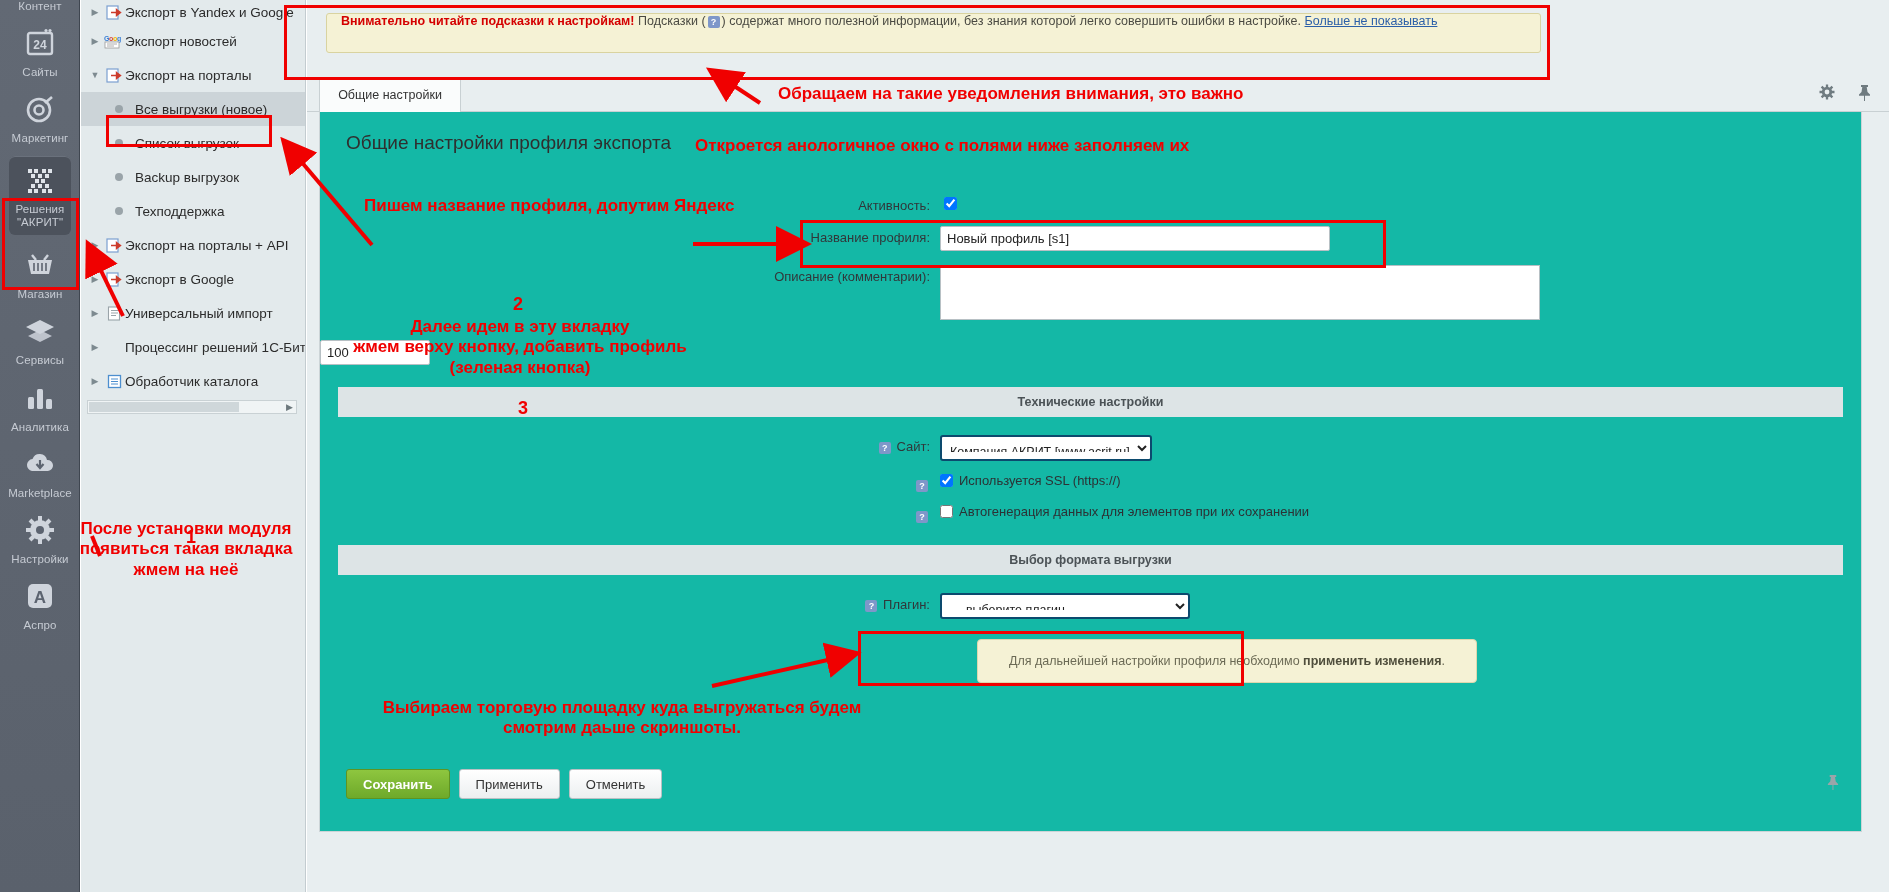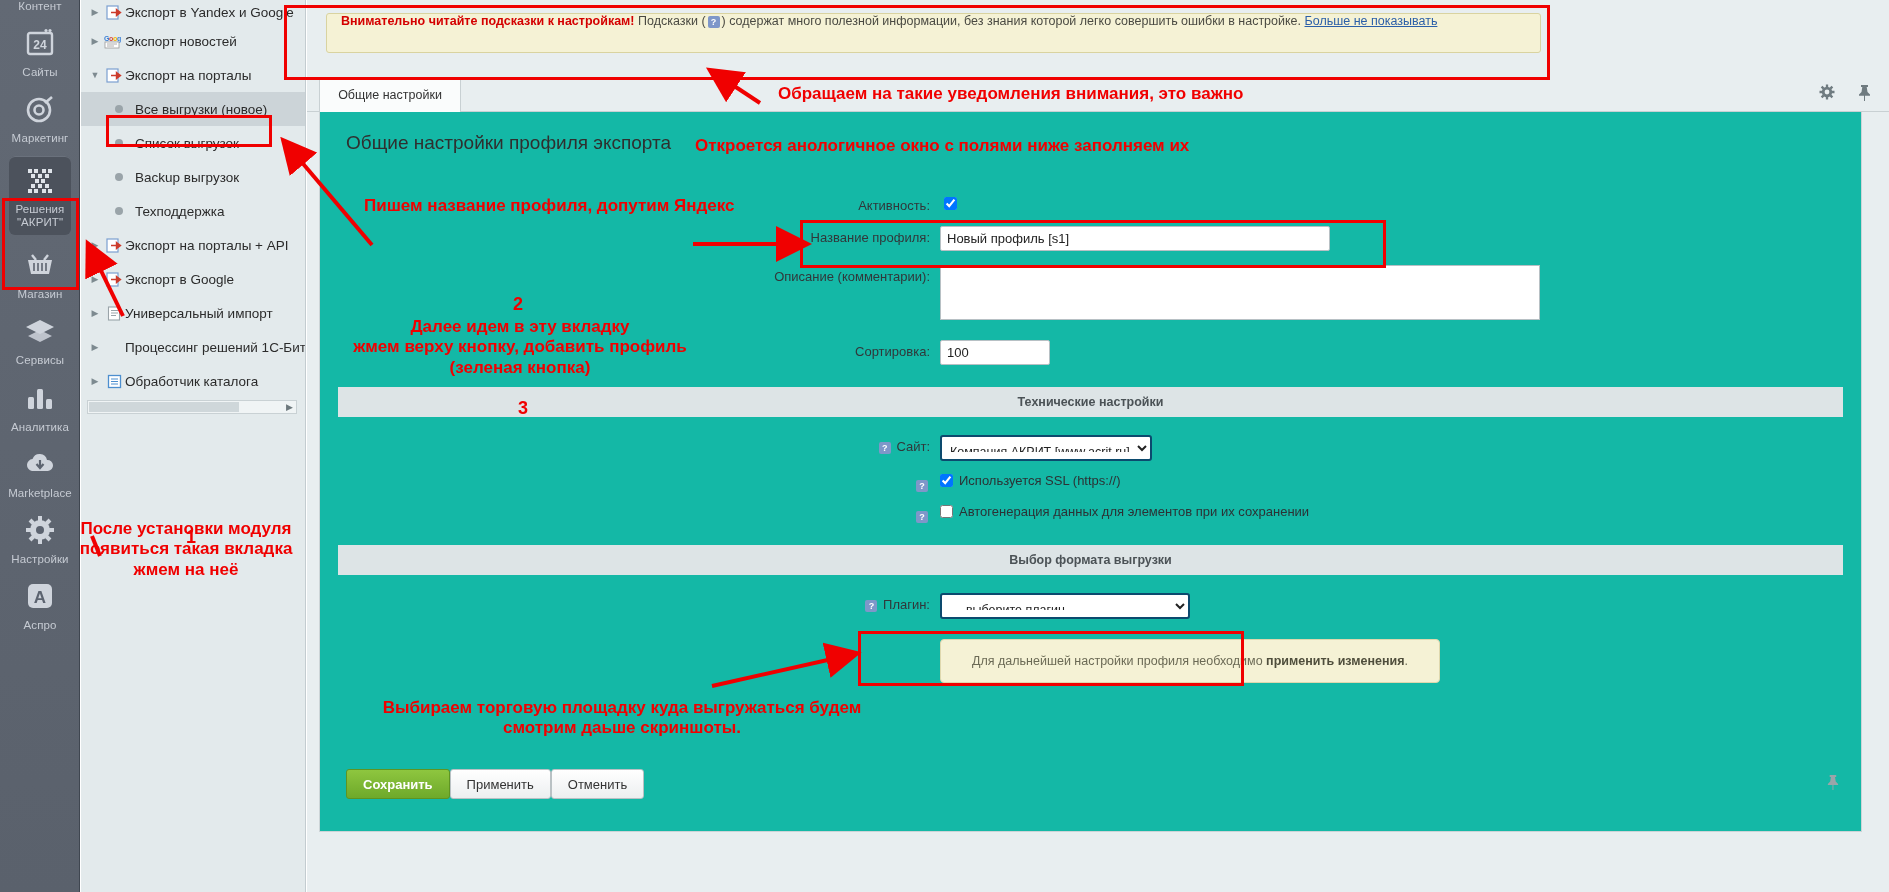--- a/index.html
+++ b/index.html
@@ -142,21 +142,21 @@
   }
   .cbrow { display:flex; align-items:center; font-size:13px; color:#2c3235; }
   .cbrow input { margin:0 6px 0 0; }
   .infobox {
     width:500px; background:#f5f2d5; border:1px solid #ded8ae;
     border-radius:4px; font-size:12.5px; color:#6b6a55;
     padding:14px 16px; text-align:center;
   }
   .infobox b { color:#4f4e3c; }
   #btnrow {
-    position:absolute; left:26px; bottom:32px; display:flex; 
+    position:absolute; left:26px; bottom:32px; display:flex; gap:9px;
   }
   .btn {
     height:30px; padding:0 16px; font-size:13px; font-family:inherit;
     border-radius:3px; cursor:pointer;
     border:1px solid #b9c1c4;
     background:linear-gradient(180deg,#ffffff 0%,#eceff0 100%);
     color:#333;
   }
   .btn.green {
     background:linear-gradient(180deg,#8ec63f 0%,#6ea92a 100%);
@@ -478,21 +478,20 @@
       </div>
 
       <div class="frow" style="margin-top:14px;">
         <div class="flabel">Описание (комментарии):</div>
         <div class="fctl">
           <textarea class="ta" style=""></textarea>
         </div>
       </div>
 
       <div class="frow" style="margin-top:16px;">
-        <div class="flabel">Сортировка:</div>
         <div class="fctl">
           <input class="txt" style="width: 110px;" value="100">
         </div>
       </div>
 
       <div class="bar" style="margin-top:22px;">Технические настройки</div>
 
       <div class="frow" style="margin-top:16px;">
         <div class="flabel">
           <span class="qhelp">?</span>
@@ -533,21 +532,21 @@
           <span class="qhelp">?</span>
           <span>Плагин:</span>
         </div>
         <div class="fctl">
           <select class="sel" style="width:250px;">
             <option>--- выберите плагин ---</option>
           </select>
         </div>
       </div>
 
-      <div class="frow" style="margin-top:20px;">
+      <div class="frow" style="margin-top:20px;padding-left:37px;">
         <div class="flabel"></div>
         <div class="fctl">
           <div class="infobox">
             <span>Для дальнейшей настройки профиля необходимо </span><b>применить изменения</b><span>.</span>
           </div>
         </div>
       </div>
     </div>
 
     <div id="btnrow">

